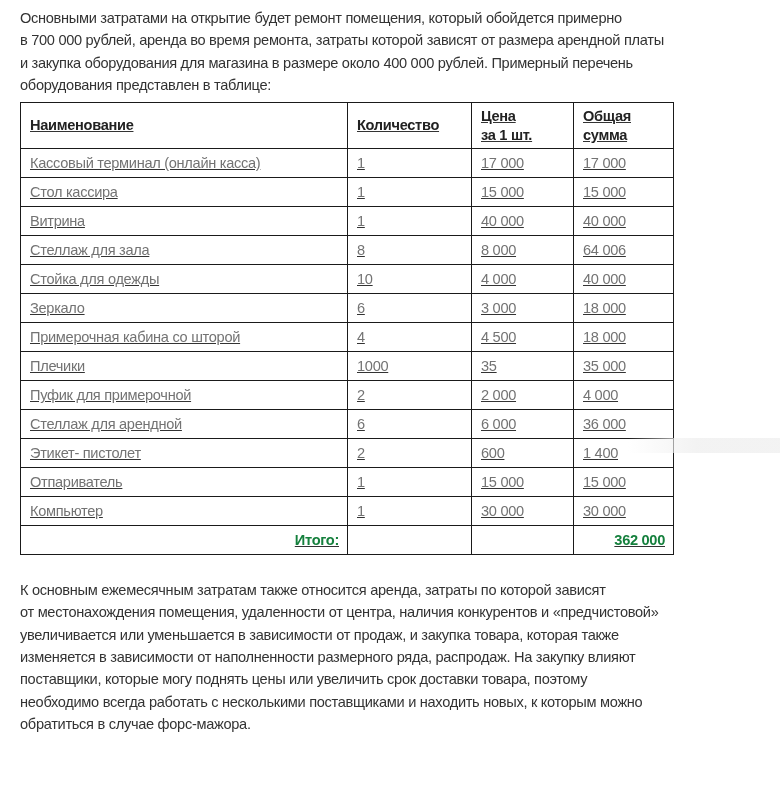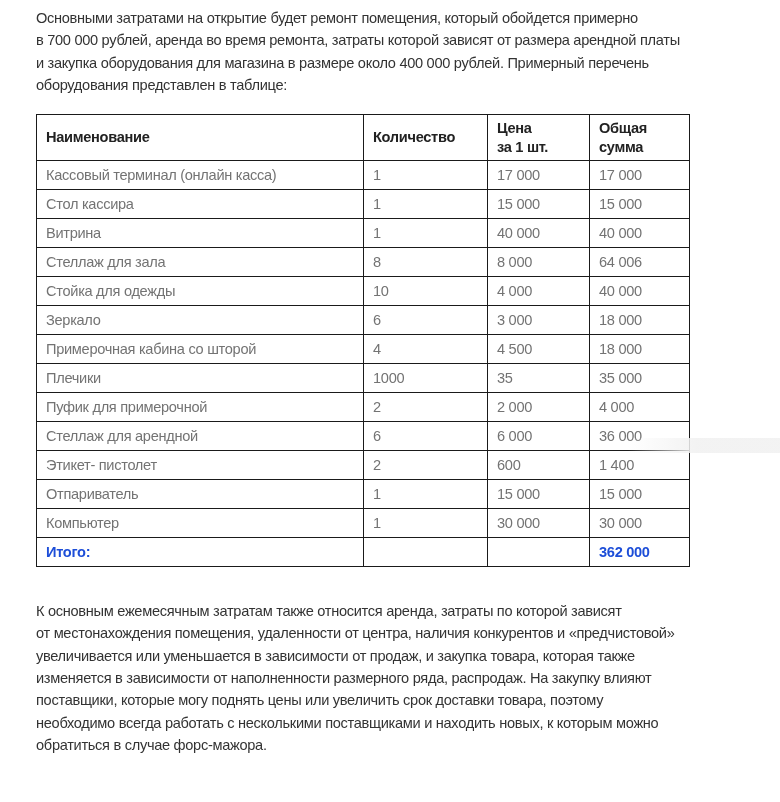--- a/index.html
+++ b/index.html
@@ -9,37 +9,38 @@
   }
   body {
     width: 780px;
     height: 802px;
     position: relative;
     overflow: hidden;
     font-family: "Liberation Sans", "DejaVu Sans", sans-serif;
     color: #333333;
   }
   .content {
-    padding: 7px 0 0 36px;
+    padding: 7px 0 0 20px;
   }
   .para .line {
     white-space: nowrap;
     font-size: 14.6px;
     letter-spacing: -0.3px;
     line-height: 22.3px;
     color: #333333;
   }
   .para { margin: 0; }
-  .closing { margin-top: 33px; }
+  .closing { margin-top: 24px; }
 
   table.costs {
-    margin-top: 18px;
+    margin-top: 6px;
     width: 653px;
     border-collapse: collapse;
     table-layout: fixed;
+    text-decoration: underline;
   }
   table.costs th,
   table.costs td {
     border: 1px solid #1a1a1a;
     padding: 0 8px 0 9px;
     font-size: 14.6px;
     letter-spacing: -0.3px;
     text-align: left;
     vertical-align: middle;
     overflow: hidden;
@@ -52,21 +53,22 @@
     white-space: pre-line;
     line-height: 19px;
   }
   table.costs tbody td {
     height: 28px;
     color: #737373;
   }
   table.costs tfoot td {
     height: 28px;
     font-weight: 700;
-    color: #1d4ed8;
+    color: #15803d;
+    text-align: right;
   }
   .faint-artifact {
     position: absolute;
     left: 628px;
     top: 438px;
     width: 152px;
     height: 15px;
     background: linear-gradient(to right, rgba(242,242,242,0), rgba(242,242,242,0.95) 45%);
     pointer-events: none;
   }

